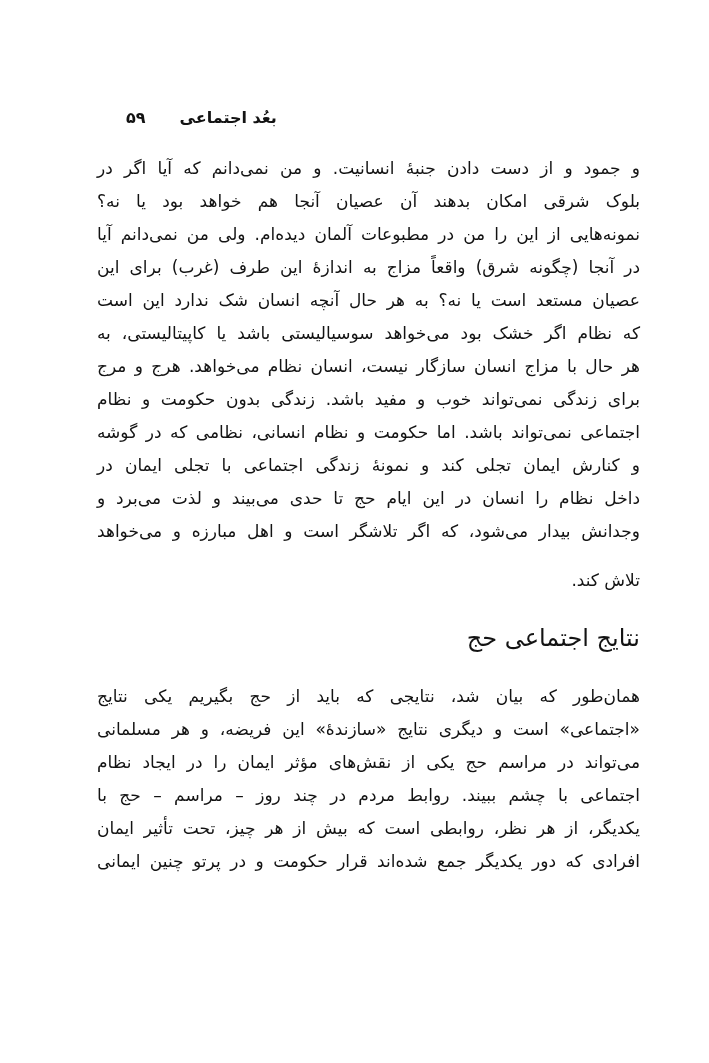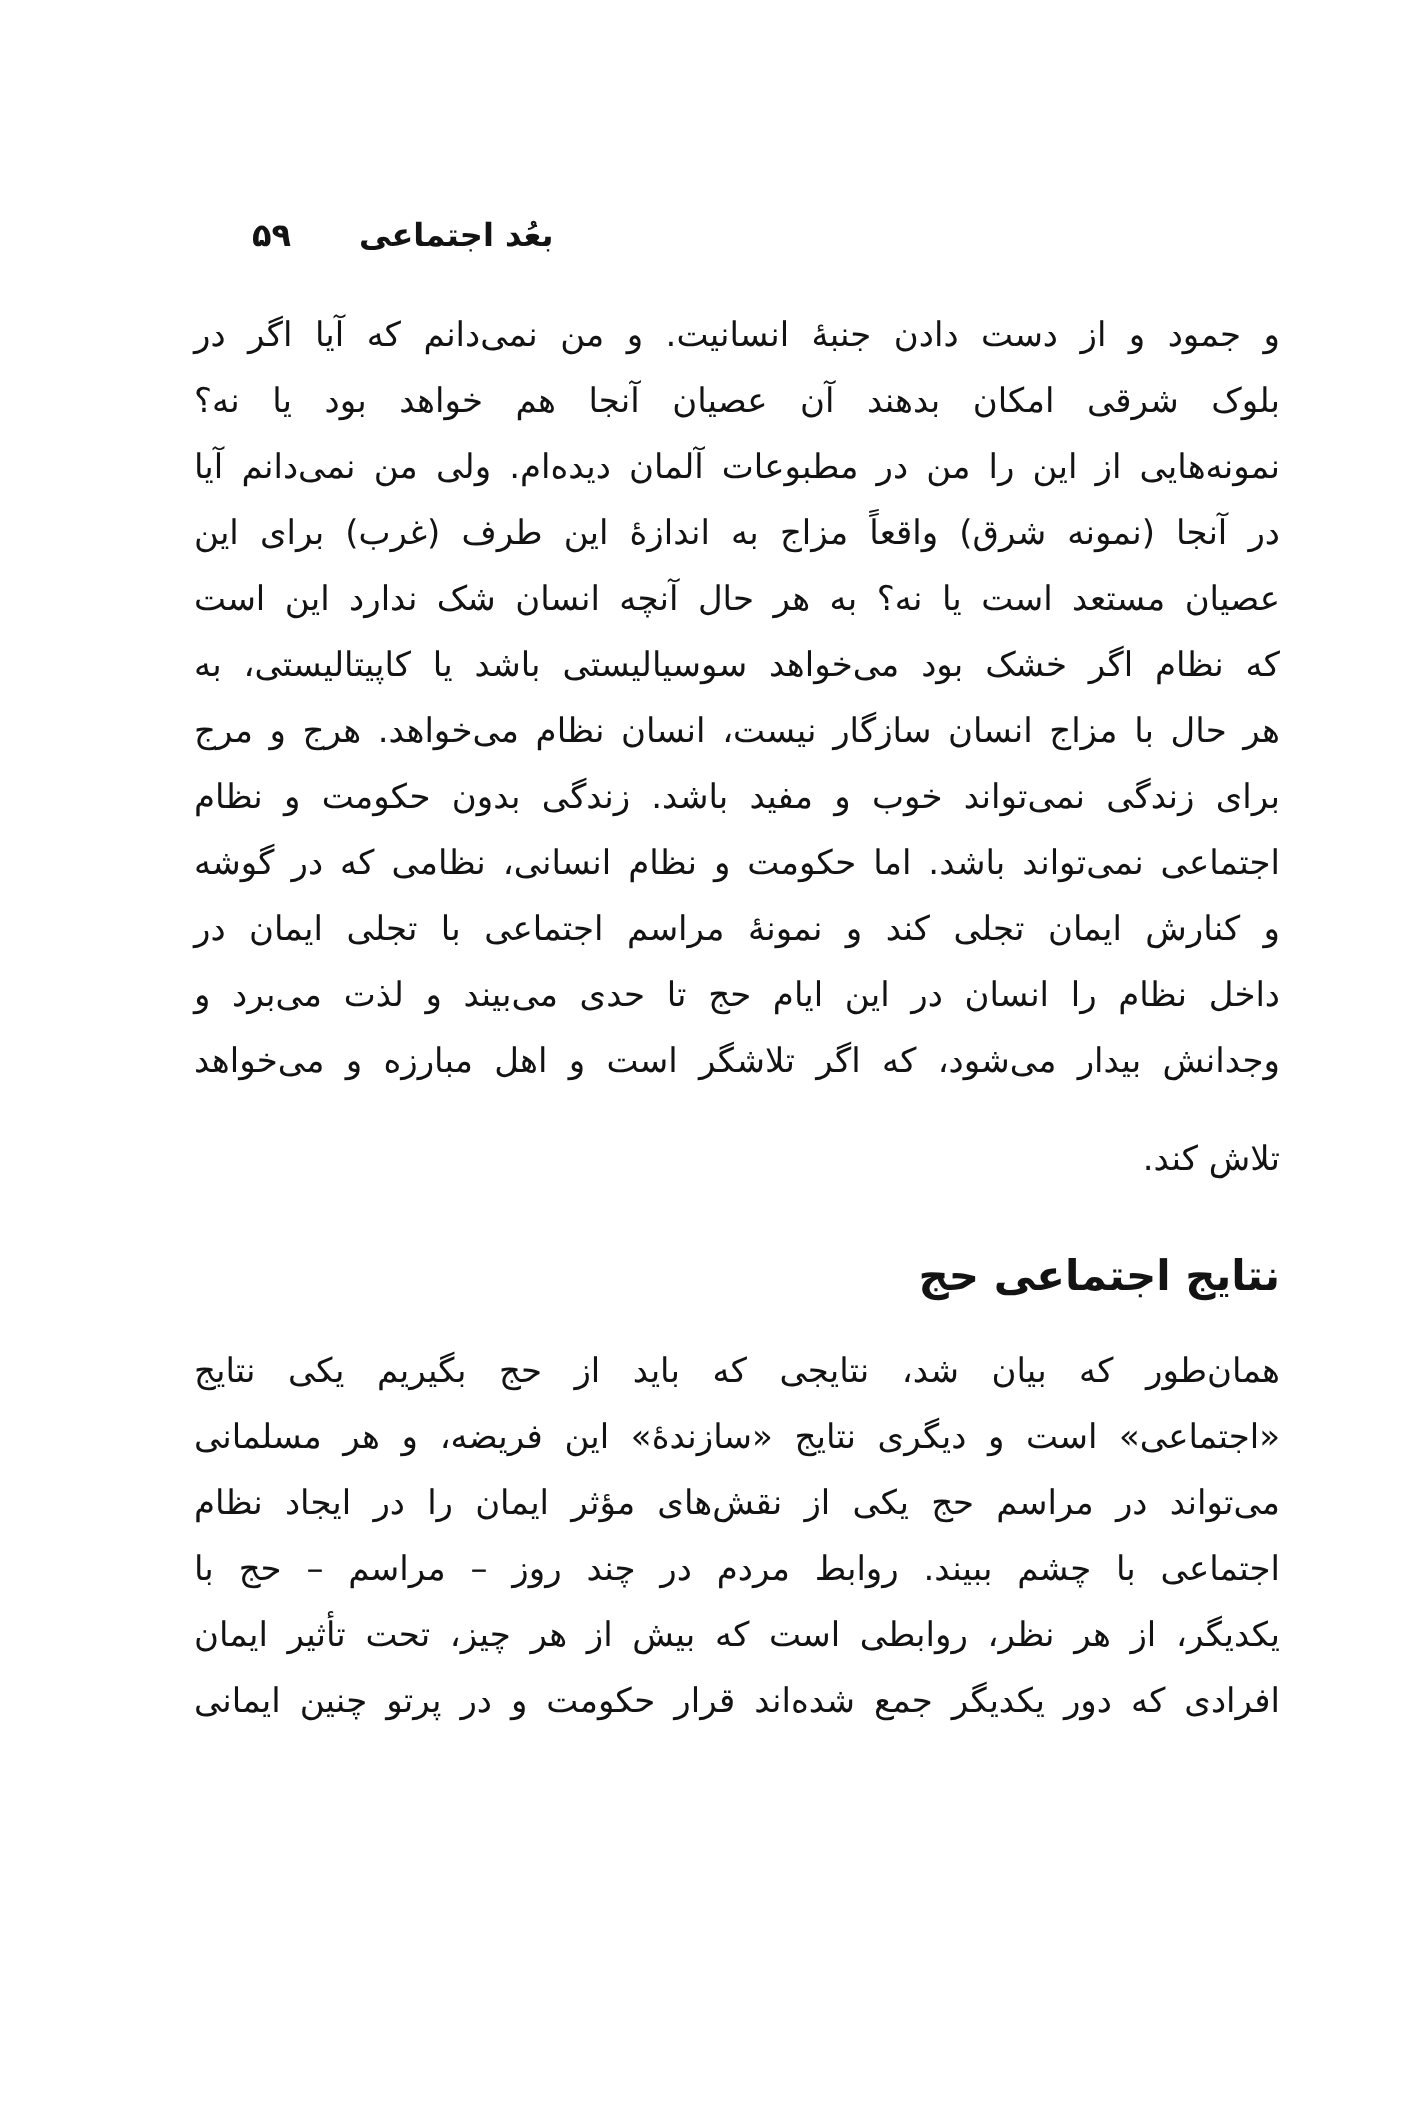--- a/index.html
+++ b/index.html
@@ -42,51 +42,51 @@
     text-align-last: justify;
     white-space: nowrap;
   }
   .line.line-short {
     text-align-last: right;
     white-space: normal;
     margin-top: 16px;
   }
   .section-heading {
     margin-top: 24px;
-    margin-bottom: 15px;
+    margin-bottom: 25px;
     direction: rtl;
     text-align: right;
-    font-size: 21px;
-    font-weight: bold;
+    font-size: 24px;
+    font-weight: normal;
     line-height: 34px;
   }
 </style>
 </head>
 <body>
 
 <div class="page">
 
   <div class="running-header">
     <span>بعُد اجتماعی</span>
     <span>۵۹</span>
   </div>
 
   <div class="text-block">
 
     <div>
         <div class="line">و جمود و از دست دادن جنبهٔ انسانیت. و من نمی‌دانم که آیا اگر در</div>
         <div class="line">بلوک شرقی امکان بدهند آن عصیان آنجا هم خواهد بود یا نه؟</div>
         <div class="line">نمونه‌هایی از این را من در مطبوعات آلمان دیده‌ام. ولی من نمی‌دانم آیا</div>
-        <div class="line">در آنجا (نمونه شرق) واقعاً مزاج به اندازهٔ این طرف (غرب) برای این</div>
+        <div class="line">در آنجا (چگونه شرق) واقعاً مزاج به اندازهٔ این طرف (غرب) برای این</div>
         <div class="line">عصیان مستعد است یا نه؟ به هر حال آنچه انسان شک ندارد این است</div>
         <div class="line">که نظام اگر خشک بود می‌خواهد سوسیالیستی باشد یا کاپیتالیستی، به</div>
         <div class="line">هر حال با مزاج انسان سازگار نیست، انسان نظام می‌خواهد. هرج و مرج</div>
         <div class="line">برای زندگی نمی‌تواند خوب و مفید باشد. زندگی بدون حکومت و نظام</div>
         <div class="line">اجتماعی نمی‌تواند باشد. اما حکومت و نظام انسانی، نظامی که در گوشه</div>
-        <div class="line">و کنارش ایمان تجلی کند و نمونهٔ مراسم اجتماعی با تجلی ایمان در</div>
+        <div class="line">و کنارش ایمان تجلی کند و نمونهٔ زندگی اجتماعی با تجلی ایمان در</div>
         <div class="line">داخل نظام را انسان در این ایام حج تا حدی می‌بیند و لذت می‌برد و</div>
         <div class="line">وجدانش بیدار می‌شود، که اگر تلاشگر است و اهل مبارزه و می‌خواهد</div>
         <div class="line line-short">تلاش کند.</div>
       </div>
 
     <div class="section-heading">نتایج اجتماعی حج</div>
 
     <div>
         <div class="line">همان‌طور که بیان شد، نتایجی که باید از حج بگیریم یکی نتایج</div>
         <div class="line">«اجتماعی» است و دیگری نتایج «سازندهٔ» این فریضه، و هر مسلمانی</div>

